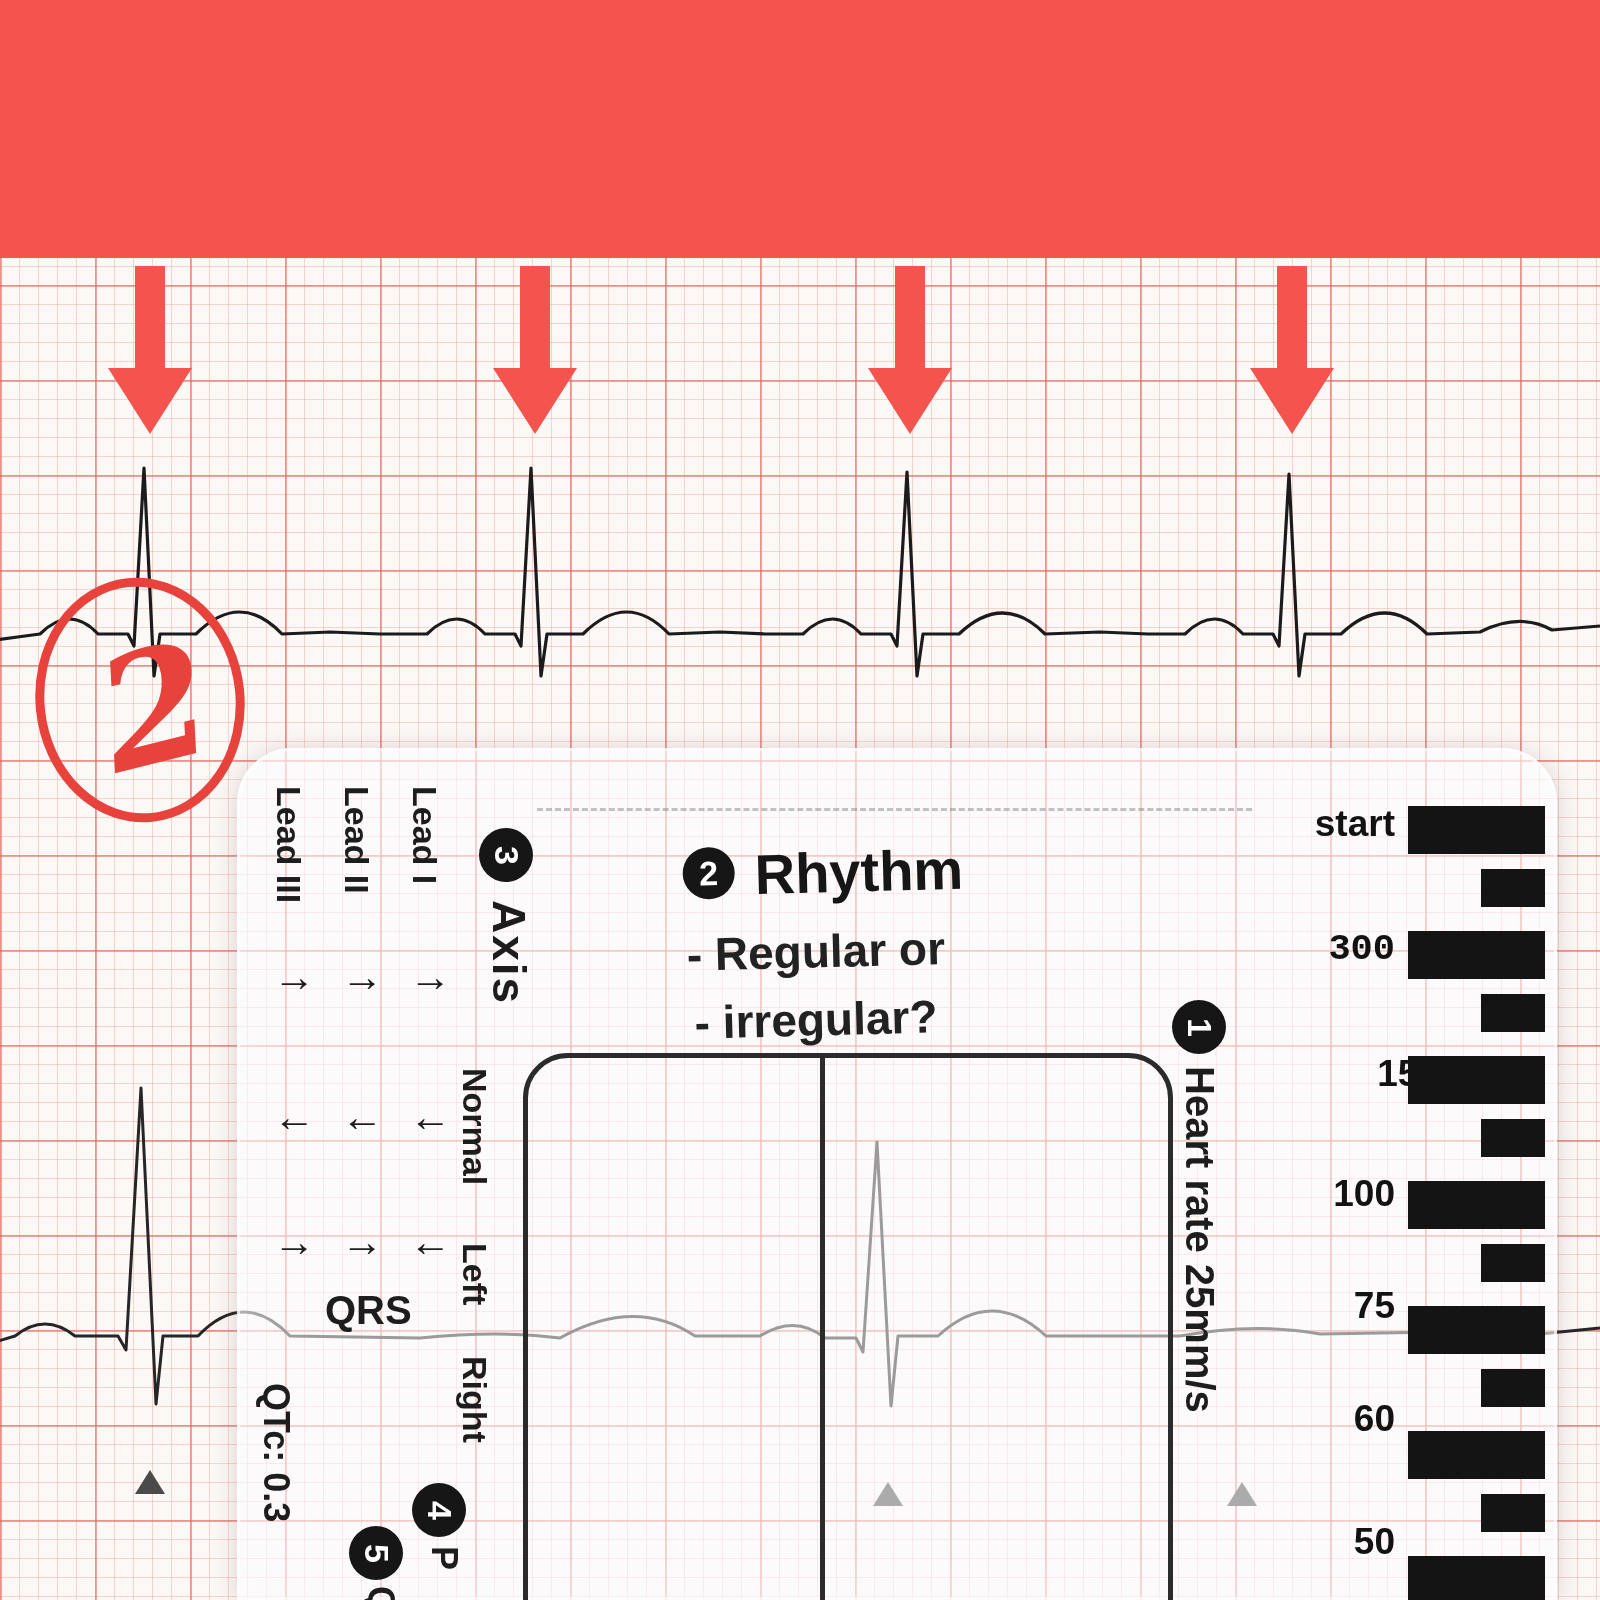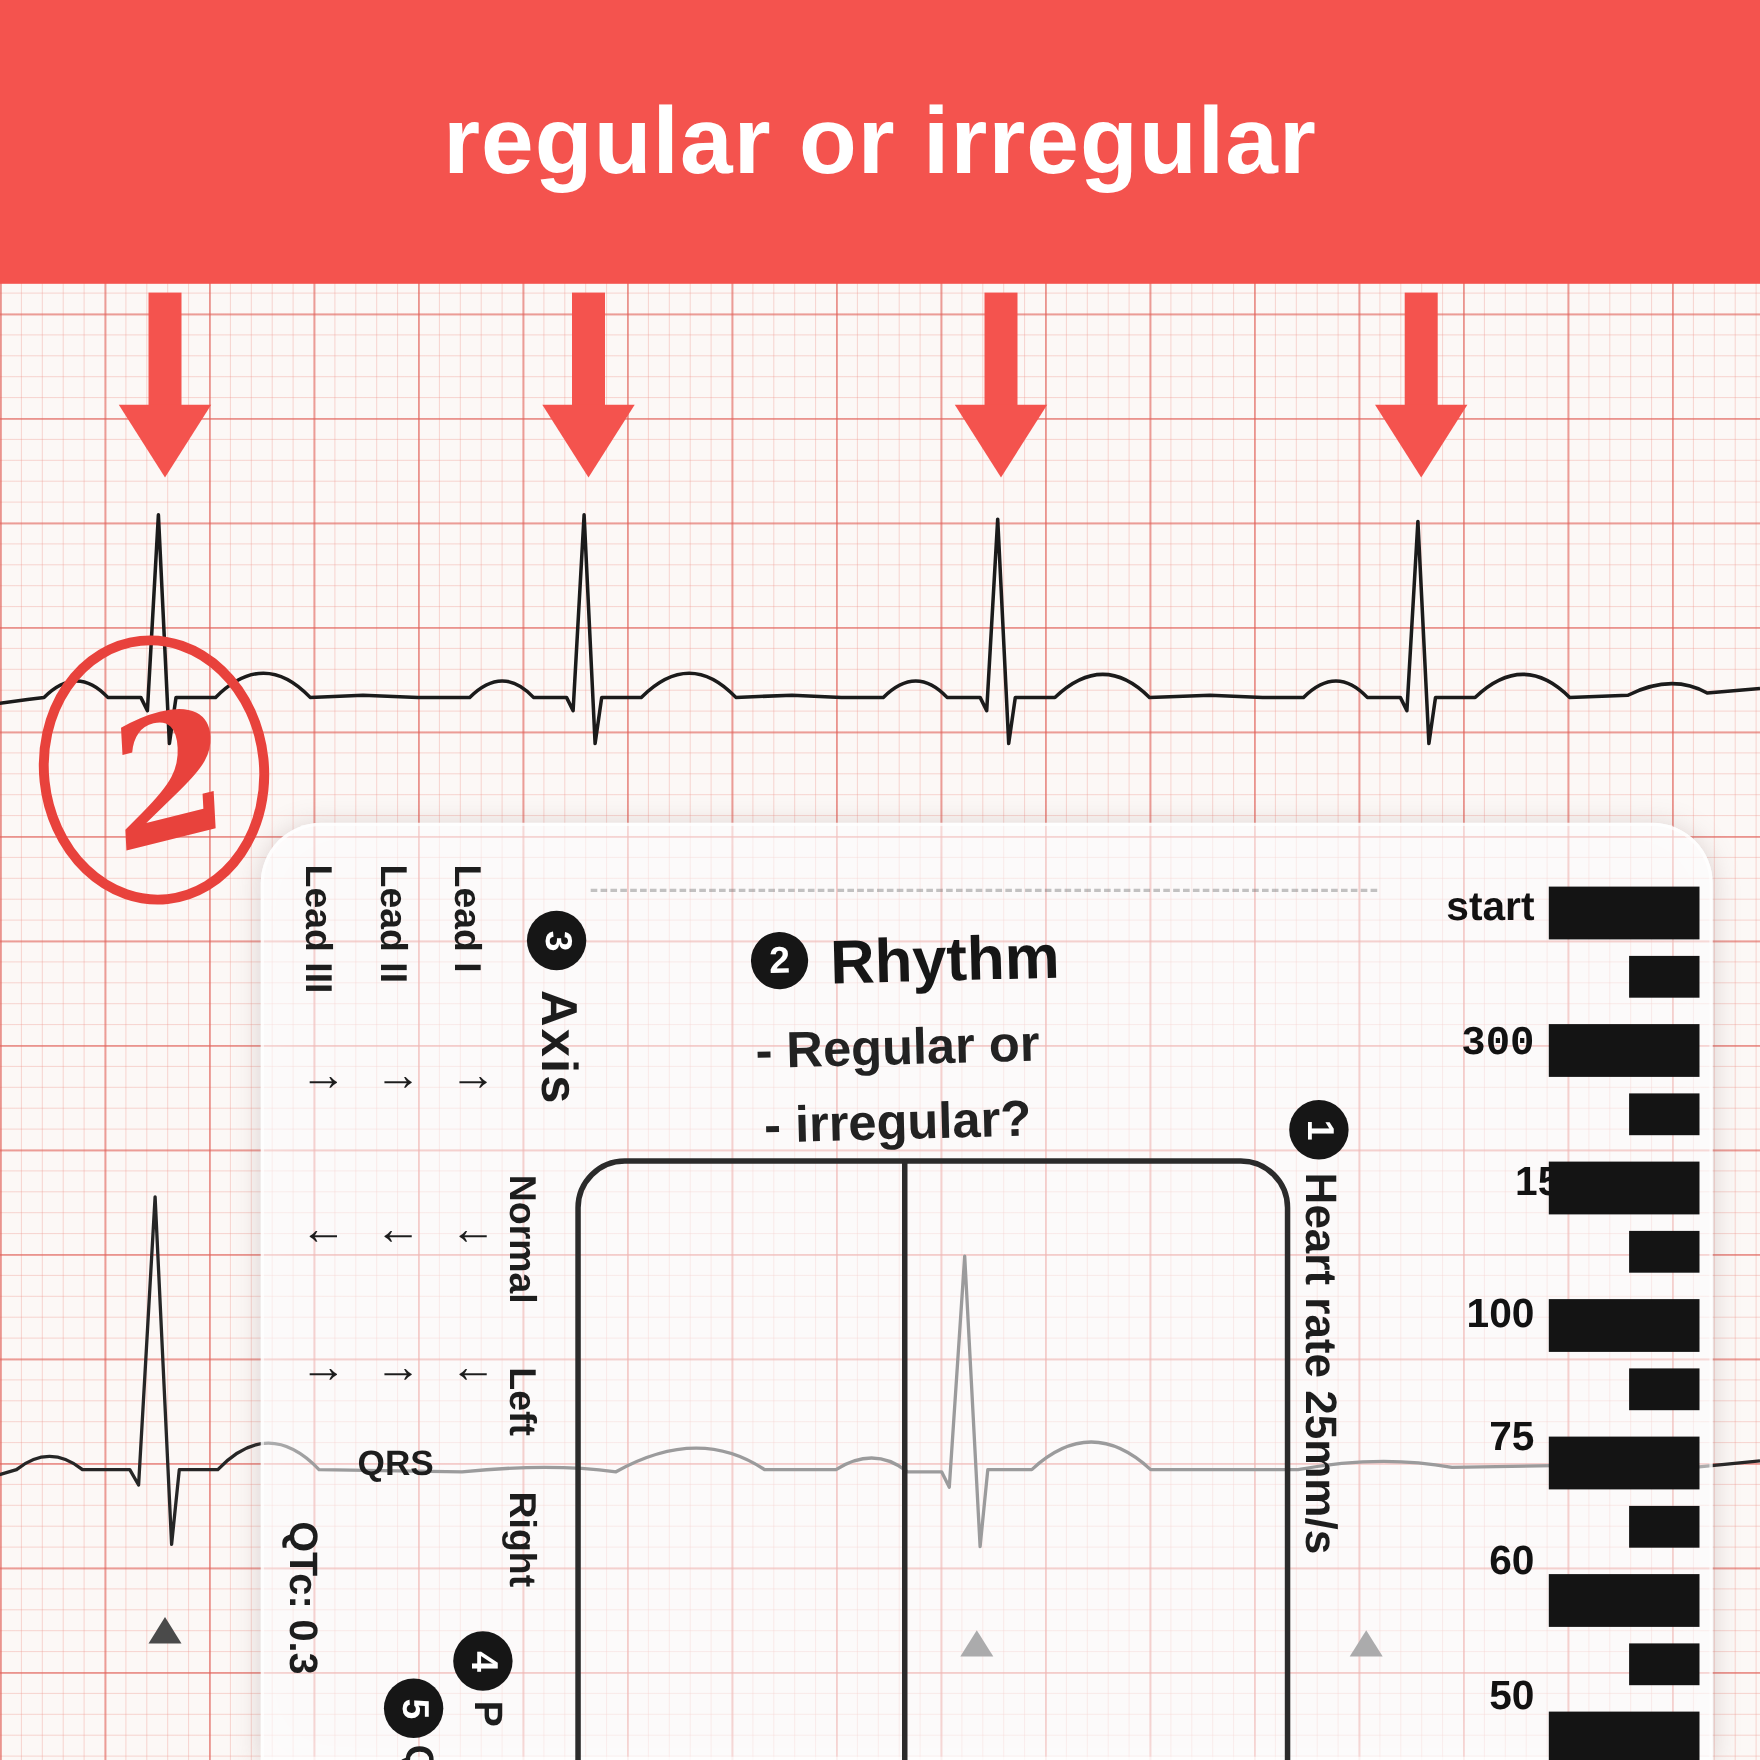--- a/index.html
+++ b/index.html
@@ -33,21 +33,21 @@
     border-radius:55px 55px 0 0;
     box-shadow:0 2px 24px rgba(120,90,90,0.25), inset 0 0 0 3px rgba(255,255,255,0.65), inset 0 0 70px rgba(255,255,255,0.45);
   }
   .tool *{position:absolute;}
   .dashed-line{left:300px;top:60px;width:715px;height:0;border-top:3px dashed rgba(100,100,100,0.38);}
   .vtext{writing-mode:vertical-rl;text-orientation:mixed;font-weight:bold;color:#1d1d1d;white-space:nowrap;}
   .lead{font-size:34px;}
   .axis-arrow{font-size:42px;font-weight:bold;color:#1d1d1d;}
   .axis-title{font-size:46px;letter-spacing:2px;}
   .axis-opt{font-size:34px;}
-  .qrs{font-size:32px;font-weight:bold;color:#1d1d1d;margin-top:24px;}
+  .qrs{font-size:40px;font-weight:bold;color:#1d1d1d;}
   .qtc{font-size:36px;}
   .step-circle{width:54px;height:54px;border-radius:50%;background:#161616;color:#fff;
     display:flex;align-items:center;justify-content:center;font-size:34px;font-weight:bold;}
   .rot90{transform:rotate(90deg);}
   .rhythm-group{left:440px;top:80px;width:620px;height:260px;transform:rotate(-1.5deg);}
   .rhythm-label{left:80px;top:8px;font-size:56px;font-weight:bold;color:#161616;}
   .rhythm-line{font-size:46px;font-weight:bold;color:#222;}
   .window-frame{left:286px;top:305px;width:640px;height:600px;border:5px solid #2b2b2b;border-radius:45px;}
   .window-divider{left:583px;top:307px;width:5px;height:560px;background:#2b2b2b;}
   .hr-label{font-size:40px;}
@@ -156,16 +156,15 @@
         <div class="bar long" style="top: 808px;"></div>
       </div>
   </div>
 
   <div class="down-arrow" style="left:108px;"></div>
   <div class="down-arrow" style="left:493px;"></div>
   <div class="down-arrow" style="left:868px;"></div>
   <div class="down-arrow" style="left:1250px;"></div>
 
   <div class="banner">
-    <div>regular or irregular</div>
   </div>
 
 </div>
 
 </body></html>

